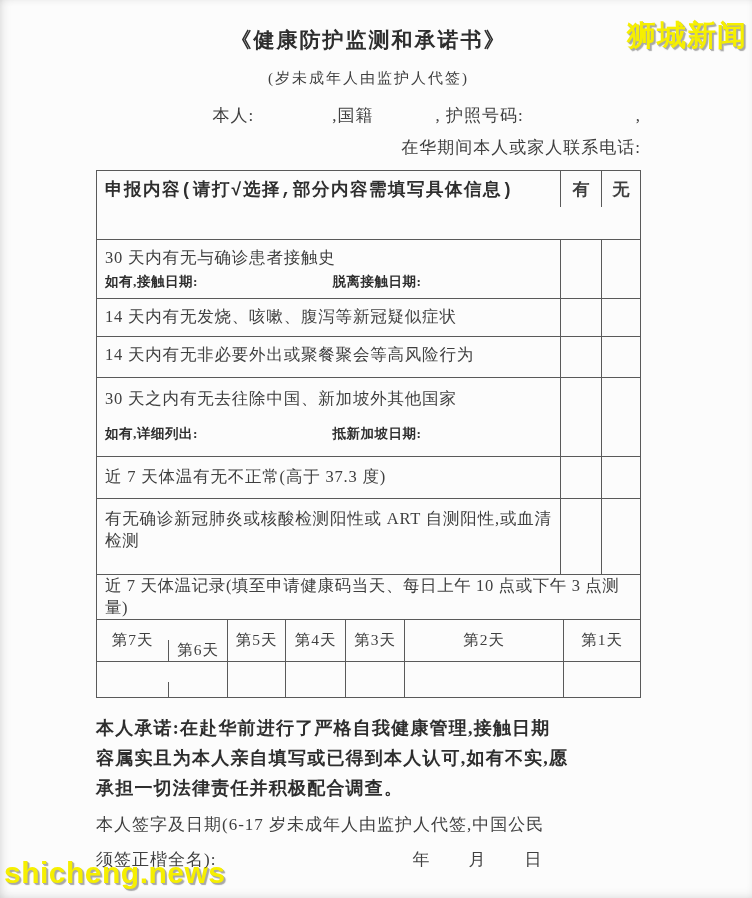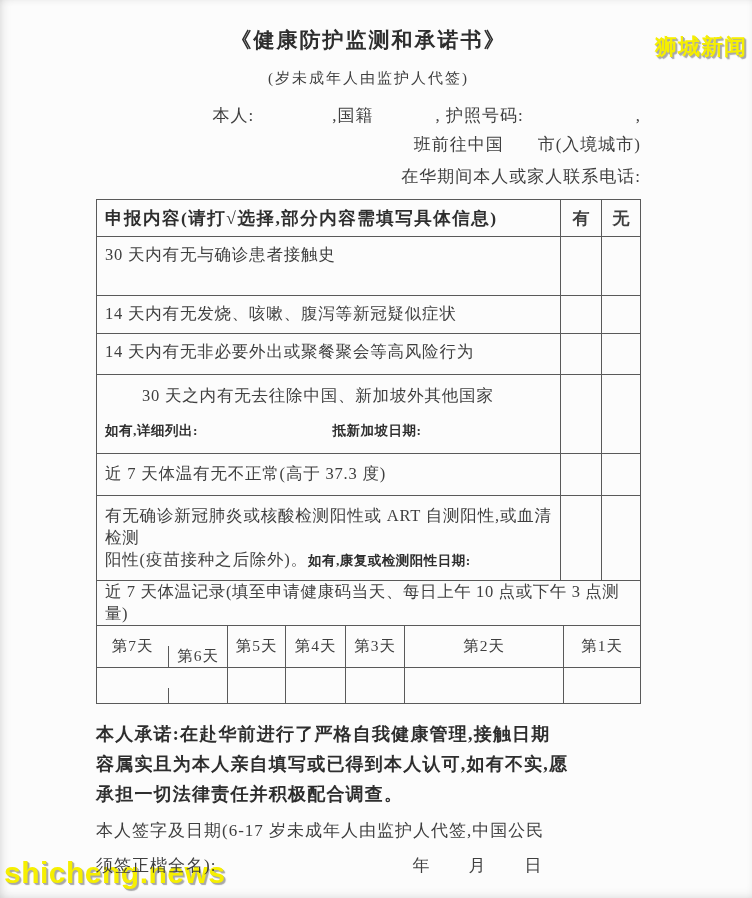--- a/index.html
+++ b/index.html
@@ -19,57 +19,57 @@
     font-family:"Liberation Serif","DejaVu Serif",serif;
     color:var(--ink);
     box-shadow:inset 7px 0 12px -7px rgba(0,0,0,.16),
                inset 0 -7px 12px -7px rgba(0,0,0,.12),
                inset 0 6px 10px -8px rgba(0,0,0,.10),
                inset -5px 0 10px -8px rgba(0,0,0,.08);
   }
   
   .wm{position:absolute;z-index:1;font-weight:bold;color:var(--wm-yellow);
       text-shadow:1px 1px 0 var(--wm-shadow),2px 2px 1px var(--wm-shadow);}
-  .wm-tr{top:32px;right:5px;font-size:22px;letter-spacing:1px;
+  .wm-tr{top:16px;right:5px;font-size:29px;letter-spacing:1px;
          font-family:Liberation Serif, serif;}
   .wm-bl{bottom:8px;left:4px;font-size:30px;letter-spacing:0.5px;
          font-family:"Liberation Sans","DejaVu Sans",sans-serif;}
   
   .content{position:relative;z-index:2;padding:26px 0 0 96px;width:545px;}
   .doc-title{font-size:21px;font-weight:600;letter-spacing:2px;text-align:center;
              color:var(--ink-bold);margin:0;padding:0;}
   .doc-subtitle{font-size:15px;text-align:center;margin-top:15px;letter-spacing:2px;}
   .intro{margin-top:13px;font-size:17px;letter-spacing:1px;}
   .iline{height:29px;line-height:29px;white-space:nowrap;text-align:right;}
   .iline .sp{display:inline-block;height:1px;}
   .sp-a{width:78px;} .sp-b{width:62px;} .sp-c{width:112px;}
   .sp-d{width:40px;} .sp-e{width:42px;} .sp-f{width:38px;}
   .sp-g{width:34px;}
   .iline-phone{margin-top:3px;}
   
   .tbl{margin-top:8px;width:543px;border:1px solid var(--border);font-size:16.5px;}
   .trow{display:flex;border-top:1px solid var(--border);align-items:stretch;}
-  .trow:first-child{border-top:none;}
+  .trow:first-child{border-top:none;font-family:Liberation Mono, monospace;}
   .c{box-sizing:border-box;}
   .c.main{flex:1;padding:0 0 0 8px;}
   .c.yes,.c.no{border-left:1px solid var(--border);}
   .c.yes{width:41px;}
   .c.no{width:39px;}
   .thead{min-height:36px;}
   .thead .c{display:flex;align-items:center;}
   .thead .main{font-weight:bold;font-size:17.5px;letter-spacing:1.5px;color:var(--ink-bold);}
   .thead .yes,.thead .no{justify-content:center;font-weight:bold;font-size:17px;}
   .mainline{letter-spacing:0.8px;}
   .subline{display:flex;font-size:13.5px;font-weight:bold;letter-spacing:0.5px;color:var(--ink-bold);}
   .subline .half{width:50%;}
   .r-two .c.main{display:flex;flex-direction:column;justify-content:space-between;}
-  .r1{min-height:58px;} .r1 .mainline{padding-top:7px;} .r1 .subline{padding-bottom:7px;}
+  .r1{min-height:58px;margin-top:32px;} .r1 .mainline{padding-top:7px;} .r1 .subline{padding-bottom:7px;}
   .r2{min-height:37px;} .r2 .mainline{padding-top:7px;}
   .r3{min-height:40px;} .r3 .mainline{padding-top:7px;}
-  .r4{min-height:78px;} .r4 .mainline{padding-top:10px;margin-left:37px;} .r4 .subline{padding-bottom:13px;}
+  .r4{min-height:78px;} .r4 .mainline{padding-top:10px;} .r4 .subline{padding-bottom:13px;}
   .r5{min-height:41px;} .r5 .mainline{padding-top:9px;}
   .r6{min-height:75px;} .r6 .mainline{padding-top:9px;} .r6 .subline2{padding-bottom:9px;letter-spacing:0.8px;}
   .subline2 .b{font-size:13.5px;font-weight:bold;color:var(--ink-bold);letter-spacing:0.5px;}
   .r-temp{min-height:35px;}
   .r-temp .c.main{display:flex;align-items:center;letter-spacing:0.6px;}
   .r-days{min-height:33px;}
   .r-days .dc,.r-empty .dc{display:flex;align-items:center;justify-content:center;
       border-left:1px solid var(--border);box-sizing:border-box;font-size:15.5px;letter-spacing:1px;}
   .r-days .dc:first-child,.r-empty .dc:first-child{border-left:none;}
   .dc.d1{flex:0 0 71px;} .dc.d2{flex:0 0 59px;margin-top:20px;} .dc.d3{flex:0 0 58px;}
@@ -95,39 +95,40 @@
 
   <div class="content">
 
     <h1 class="doc-title">《健康防护监测和承诺书》</h1>
     <div class="doc-subtitle">(岁未成年人由监护人代签)</div>
 
     <div class="intro">
       <div class="iline">
         <span>本人:</span><span class="sp sp-a"></span><span>,国籍</span><span class="sp sp-b"></span><span>, 护照号码:</span><span class="sp sp-c"></span><span>,</span>
       </div>
-      <div class="iline">
-        <span>班前往中国</span><span class="sp sp-g"></span><span>市(入境城市)</span>
-      </div>
       <div class="iline iline-phone">
         <span>在华期间本人或家人联系电话:</span>
       </div>
     </div>
 
     <div class="tbl">
 
       <div class="trow thead">
         <div class="c main">申报内容(请打√选择,部分内容需填写具体信息)</div>
         <div class="c yes">有</div>
         <div class="c no">无</div>
       </div>
 
       <div class="trow r1 r-two">
         <div class="c main">
           <div class="mainline">30 天内有无与确诊患者接触史</div>
+          <div class="subline">
+            <span class="half">如有,接触日期:</span>
+            <span>脱离接触日期:</span>
+          </div>
         </div>
         <div class="c yes"></div>
         <div class="c no"></div>
       </div>
 
       <div class="trow r2">
         <div class="c main">
           <div class="mainline">14 天内有无发烧、咳嗽、腹泻等新冠疑似症状</div>
         </div>
         <div class="c yes"></div>
@@ -158,23 +159,20 @@
         <div class="c main">
           <div class="mainline">近 7 天体温有无不正常(高于 37.3 度)</div>
         </div>
         <div class="c yes"></div>
         <div class="c no"></div>
       </div>
 
       <div class="trow r6 r-two">
         <div class="c main">
           <div class="mainline">有无确诊新冠肺炎或核酸检测阳性或 ART 自测阳性,或血清检测</div>
-          <div class="subline2">
-            <span>阳性(疫苗接种之后除外)。</span><span class="b">如有,康复或检测阳性日期:</span>
-          </div>
         </div>
         <div class="c yes"></div>
         <div class="c no"></div>
       </div>
 
       <div class="trow r-temp">
         <div class="c main">近 7 天体温记录(填至申请健康码当天、每日上午 10 点或下午 3 点测量)</div>
       </div>
 
       <div class="trow r-days">

